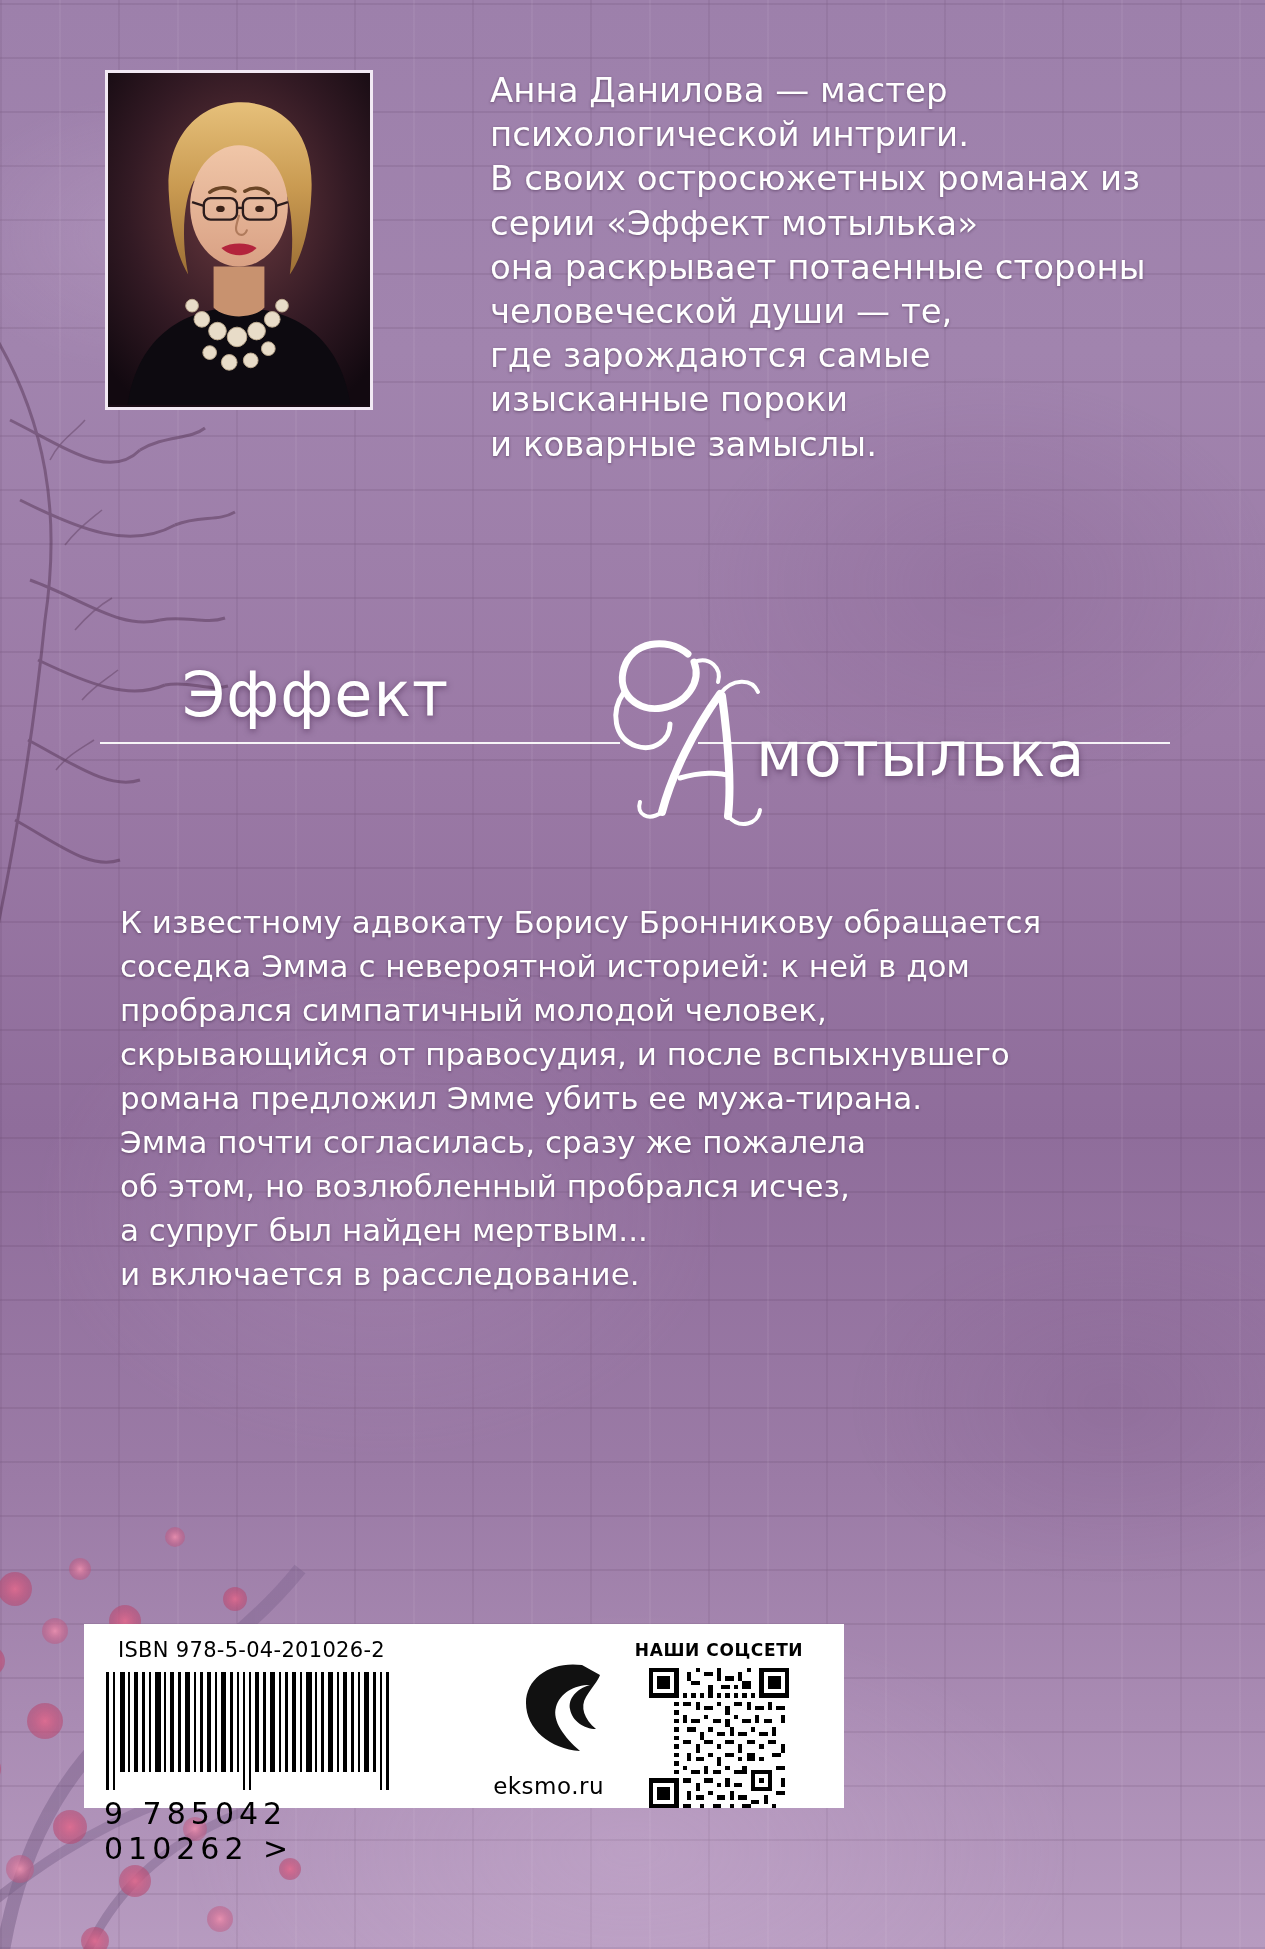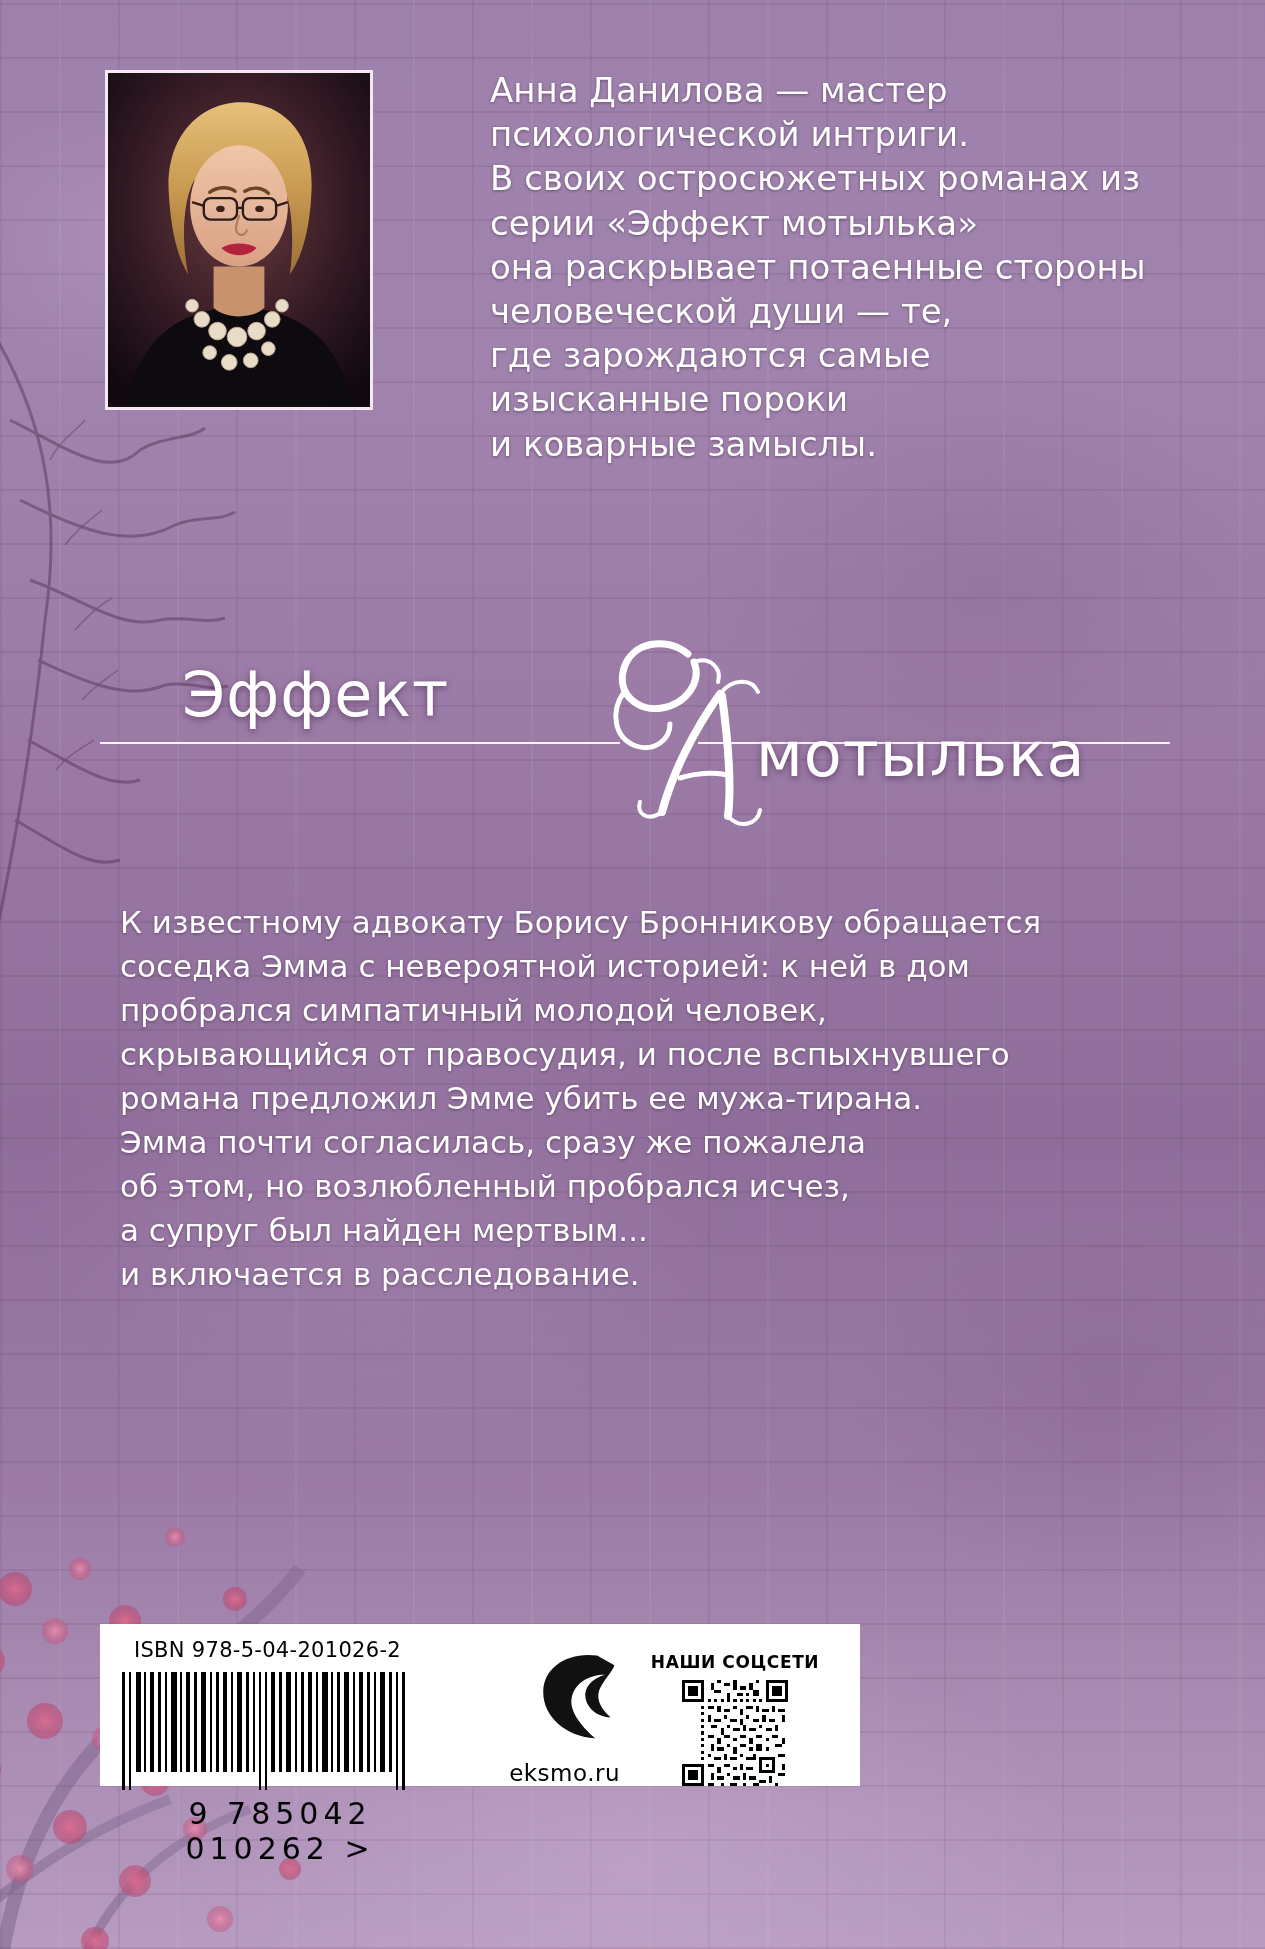--- a/index.html
+++ b/index.html
@@ -147,24 +147,24 @@
     font-size: 31px;
     line-height: 1.42;
     font-family: "DejaVu Sans", sans-serif;
     text-shadow: 0 1px 3px rgba(40,15,45,0.45);
     margin-left: 20px;
   }
   .synopsis div { white-space: nowrap; }
   
   .panel {
     position: absolute;
-    left: 100px;
+    left: 84px;
     top: 1624px;
     width: 760px;
-    height: 162px;
+    height: 184px;
     background: #ffffff;
     display: flex;
     align-items: stretch;
   }
   .barcode-box {
     width: 340px;
     padding: 14px 0 0 18px;
     box-sizing: border-box;
   }
   .isbn-text {
@@ -179,21 +179,20 @@
     height: 118px;
     width: 310px;
   }
   .ean-digits {
     font-family: "DejaVu Sans", sans-serif;
     font-size: 30px;
     color: #000;
     letter-spacing: 5px;
     margin-top: 2px;
     margin-left: 2px;
-    text-align: center;
   }
   .logo-box {
     width: 180px;
     display: flex;
     flex-direction: column;
     align-items: flex-end;
     justify-content: center;
     padding-top: 22px;
     box-sizing: border-box;
   }
@@ -206,21 +205,21 @@
     font-size: 23px;
     color: #000;
     margin-top: 14px;
     letter-spacing: 0.5px;
   }
   .qr-box {
     width: 230px;
     display: flex;
     flex-direction: column;
     align-items: center;
-    padding-top: 28px;
+    padding-top: 16px;
     box-sizing: border-box;
   }
   .qr-label {
     font-family: "DejaVu Sans", sans-serif;
     font-size: 17px;
     font-weight: bold;
     color: #000;
     letter-spacing: 0.6px;
     margin-bottom: 8px;
   }

